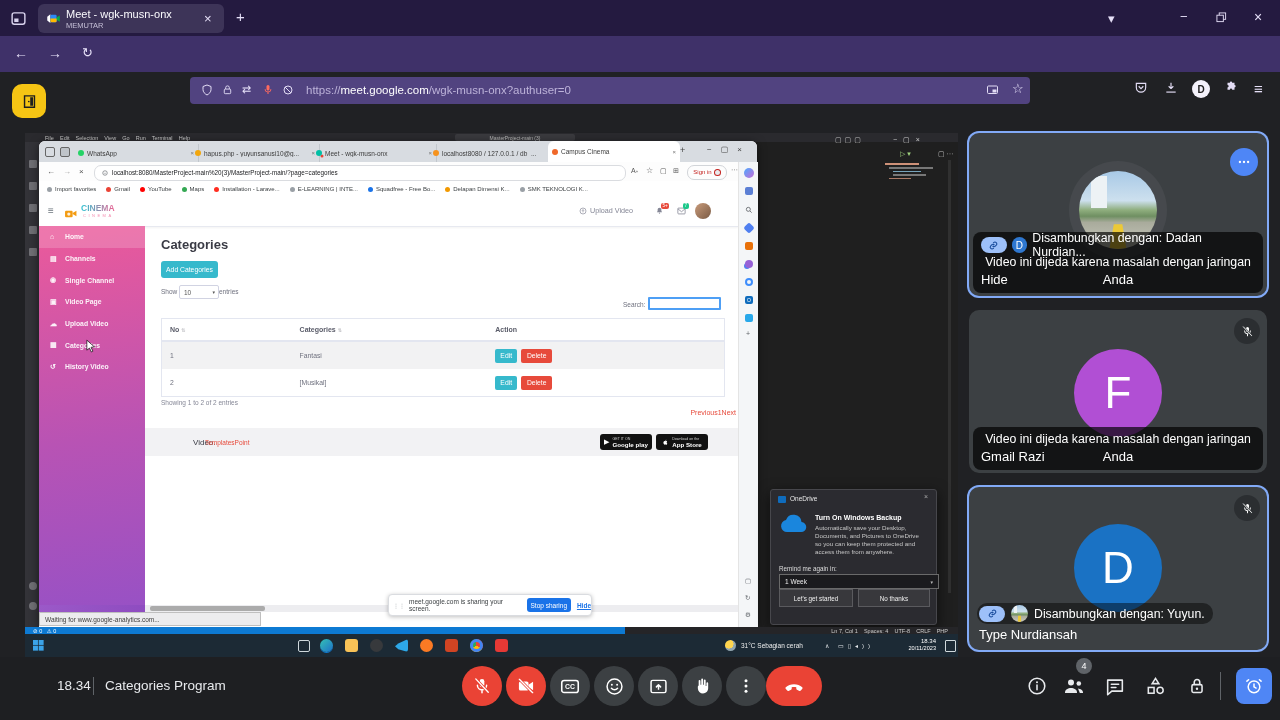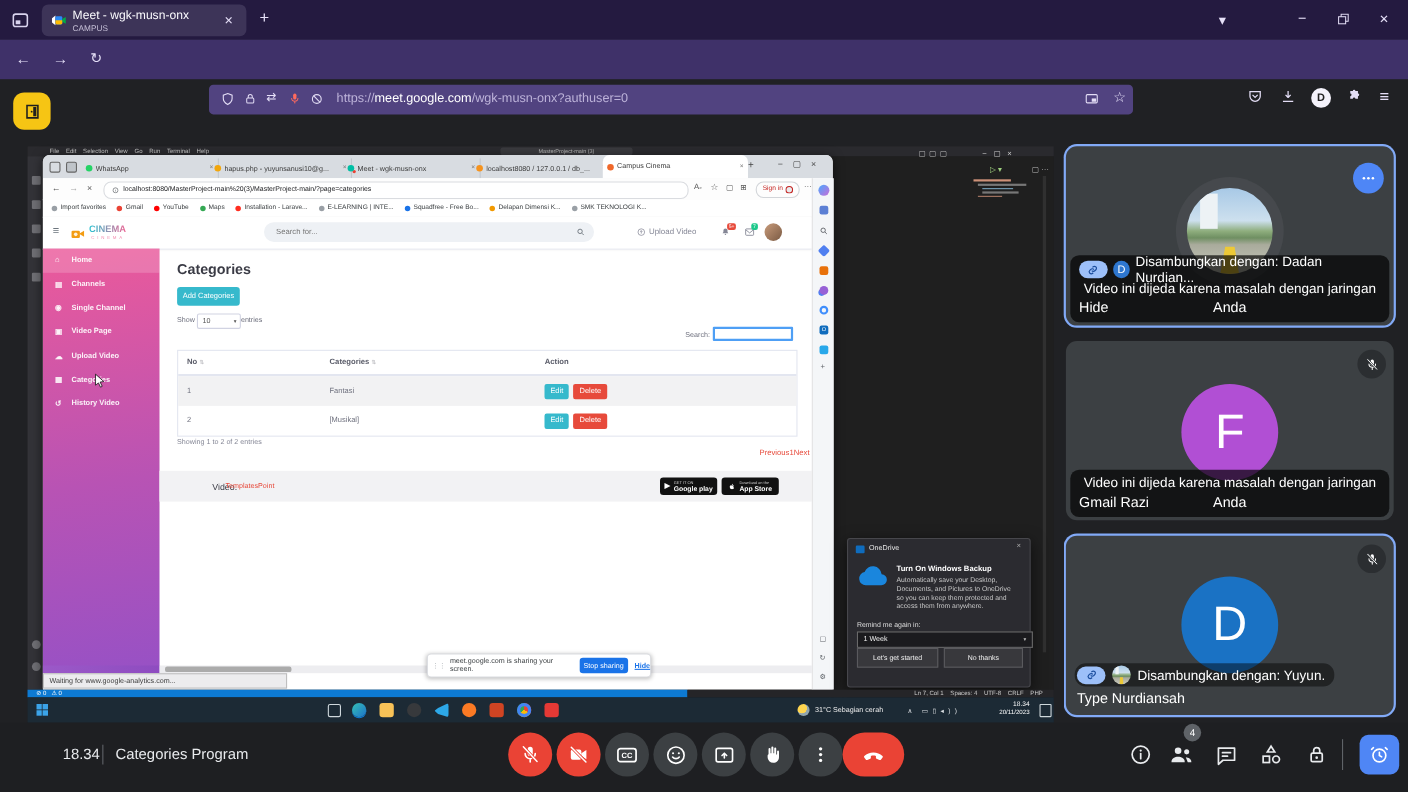--- a/index.html
+++ b/index.html
@@ -78,21 +78,21 @@
     <div class="ab ff-tab fx">
       <span class="ab" style="left:8px;top:7px">
         <svg width="15" height="15" viewBox="0 0 24 24">
             <path d="M2 9l5-4v14l-5-4z" fill="#fff"></path>
             <rect x="7" y="6" width="10" height="12" rx="2" fill="#2b8af7"></rect>
             <path d="M17 10l5-3v10l-5-3z" fill="#00ac47"></path>
             <path d="M7 12h10v4a2 2 0 0 1-2 2H9a2 2 0 0 1-2-2z" fill="#ffba00"></path>
           </svg>
       </span>
       <span class="ab" style="left:28px;top:4px;font-size:11px">Meet - wgk-musn-onx</span>
-      <span class="ab" style="left:28px;top:17px;font-size:7.5px;color:#c5bfd6">CAMPUS</span>
+      <span class="ab" style="left:28px;top:17px;font-size:7.5px;color:#c5bfd6">MEMUTAR</span>
       <span class="ab ffic" style="left:166px;top:8px">×</span>
     </div>
     <span class="ab ffic" style="left:236px;top:9px;font-size:15px">+</span>
     <span class="ab ffic" style="left:1108px;top:12px">▾</span>
     <span class="ab ffic" style="left:1180px;top:10px">−</span>
     <span class="ab" style="left:1216px;top:12px">
       <svg width="11" height="11" viewBox="0 0 12 12" fill="none" stroke="#e6e0f8">
           <rect x="3.5" y="1" width="7" height="7"></rect>
           <rect x="1" y="3.5" width="7" height="7" fill="#241a40"></rect>
         </svg>
@@ -301,29 +301,20 @@
       <span class="ab" style="left:9px;top:8px;font-size:10px;color:#6c757d">≡</span>
       <span class="ab" style="left:25px;top:7px">
         <svg width="14" height="13" viewBox="0 0 24 24" style="display:inline-block;vertical-align:middle">
             <rect x="1" y="7" width="14" height="12" rx="2" fill="#f39c12"></rect>
             <path d="M15 11l7-4v10l-7-4z" fill="#f39c12"></path>
             <circle cx="8" cy="13" r="3" fill="#fff" opacity=".85"></circle>
           </svg>
       </span>
       <span class="ab" style="left:42px;top:6px;font-size:8.5px;font-weight:bold;background:linear-gradient(90deg,#29c2d1,#f06292);-webkit-background-clip:text;background-clip:text;color:transparent">CINEMA</span>
       <span class="ab" style="left:44px;top:16px;font-size:4px;letter-spacing:2.5px;color:#f48fb1">CINEMA</span>
-      <div class="ab fx" style="left:201px;top:5px;width:300px;height:18px;background:#eef1f5;border-radius:9px">
-        <input style="flex: 1 1 0%; border: none; background: transparent; font-size: 7px; color: rgb(108, 117, 125); padding-left: 11px; outline: none;" placeholder="Search for...">
-        <span style="margin-right:8px">
-            <svg width="8" height="8" viewBox="0 0 24 24" fill="none" stroke="#6c757d" stroke-width="2.5">
-              <circle cx="10" cy="10" r="6"></circle>
-              <path d="M15 15l5 5"></path>
-            </svg>
-          </span>
-      </div>
       <span class="ab fx" style="left:540px;top:9px;gap:3px;font-size:7.2px;color:#858796">
           <svg width="8" height="8" viewBox="0 0 24 24" fill="none" stroke="#858796" stroke-width="2">
             <circle cx="12" cy="12" r="9"></circle>
             <path d="M12 16V8m0 0l-3 3m3-3l3 3"></path>
           </svg>
           <span>Upload Video</span>
         </span>
       <span class="ab" style="left:616px;top:9px">
           <svg width="9" height="10" viewBox="0 0 24 24" fill="#858796">
             <path d="M12 3a5 5 0 0 0-5 5v4l-2 3h14l-2-3V8a5 5 0 0 0-5-5z"></path>

